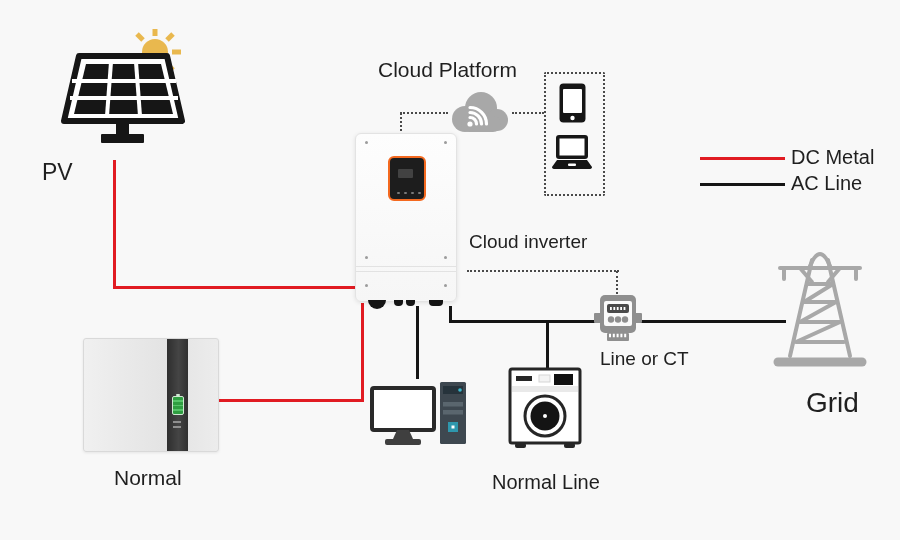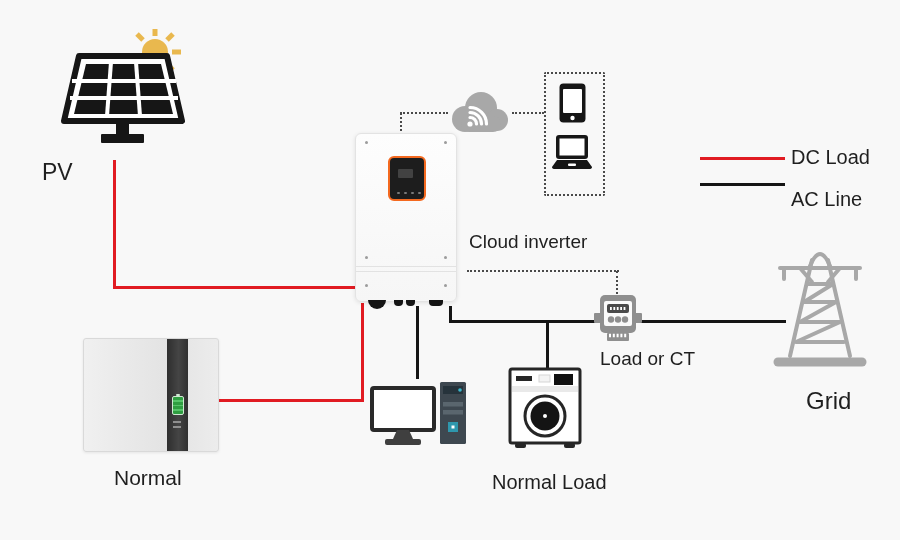--- a/index.html
+++ b/index.html
@@ -119,20 +119,21 @@
     </div>
     <div class="inv-seam" style="top:132px;"></div>
     <div class="inv-seam" style="top:137px;"></div>
     <div class="port" style="left:12px;top:166px;width:18px;height:9px;border-radius:0 0 9px 9px;"></div>
     <div class="port" style="left:38px;top:166px;width:9px;height:6px;border-radius:0 0 4px 4px;"></div>
     <div class="port" style="left:50px;top:166px;width:9px;height:6px;border-radius:0 0 4px 4px;"></div>
     <div class="port" style="left:73px;top:166px;width:14px;height:6px;border-radius:0 0 4px 4px;"></div>
   </div>
   <div class="label" style="left:469px;top:231px;font-size:19px;">Cloud inverter</div>
 
+  <div class="label" style="left:378px;top:58px;font-size:21px;">Cloud Platform</div>
   <svg class="abs" style="left:446px;top:86px;" width="68" height="52" viewBox="0 0 68 52">
     <circle class="fill-gray" cx="19" cy="33" r="13"></circle>
     <circle class="fill-gray" cx="35" cy="22" r="16"></circle>
     <circle class="fill-gray" cx="51" cy="34" r="11"></circle>
     <rect class="fill-gray" x="15" y="30" width="40" height="16" rx="8"></rect>
     <g>
       <g stroke="#ffffff" stroke-width="3.2" fill="none" stroke-linecap="round">
         <path d="M 24,31.5 A 6.5 6.5 0 0 1 30.5,38"></path>
         <path d="M 24,26.5 A 11.5 11.5 0 0 1 35.5,38"></path>
         <path d="M 24,21.5 A 16.5 16.5 0 0 1 40.5,38"></path>
@@ -160,37 +161,37 @@
     <rect class="fill-meter" x="6" y="2" width="36" height="38" rx="5"></rect>
     <rect x="10" y="8" width="28" height="25" rx="2" fill="#fafafa"></rect>
     <rect x="13" y="11" width="22" height="9" rx="2" fill="#4a4a4a"></rect>
     <line x1="16" y1="15.5" x2="33" y2="15.5" stroke="#ffffff" stroke-width="3" stroke-dasharray="1.8 1.6"></line>
     <circle class="fill-meter" cx="17" cy="26.5" r="3.2"></circle>
     <circle class="fill-meter" cx="24" cy="26.5" r="3.2"></circle>
     <circle class="fill-meter" cx="31" cy="26.5" r="3.2"></circle>
     <rect class="fill-meter" x="13" y="40" width="22" height="8" rx="1"></rect>
     <line x1="15" y1="42.5" x2="33" y2="42.5" stroke="#ffffff" stroke-width="3.5" stroke-dasharray="2 1.8"></line>
   </svg>
-  <div class="label" style="left:600px;top:348px;font-size:19px;">Load or CT</div>
+  <div class="label" style="left:600px;top:348px;font-size:19px;">Line or CT</div>
 
   <svg class="abs" style="left:770px;top:238px;" width="100" height="132" viewBox="0 0 100 132">
     <g class="stroke-gray" stroke-width="4" stroke-linecap="round" stroke-linejoin="round">
       <path d="M 40,28 Q 50,4 60,28"></path>
       <line x1="10" y1="30" x2="90" y2="30"></line>
       <line x1="14" y1="30" x2="14" y2="41"></line>
       <line x1="86" y1="30" x2="86" y2="41"></line>
       <line x1="30" y1="30" x2="42" y2="44"></line>
       <line x1="70" y1="30" x2="58" y2="44"></line>
       <line x1="42" y1="22" x2="20" y2="118"></line>
       <line x1="58" y1="22" x2="80" y2="118"></line>
       <polyline points="37,46 63,46 34,64 66,64 30,84 70,84 26,104 74,104"></polyline>
     </g>
     <line x1="8" y1="124" x2="92" y2="124" class="stroke-gray" stroke-width="9" stroke-linecap="round"></line>
   </svg>
-  <div class="label" style="left:806px;top:387px;font-size:24px;">Grid</div>
+  <div class="label" style="left:806px;top:387px;font-size:28px;">Grid</div>
 
   <svg class="abs" style="left:370px;top:378px;" width="102" height="82" viewBox="0 0 102 82">
     <rect x="70" y="4" width="26" height="62" rx="1.5" fill="#3e4850"></rect>
     <rect x="73" y="8" width="20" height="8" fill="#26333b"></rect>
     <circle cx="90" cy="12" r="1.8" fill="#39b7cd"></circle>
     <rect x="73" y="24" width="20" height="4.5" fill="#5a666e"></rect>
     <rect x="73" y="32" width="20" height="4.5" fill="#5a666e"></rect>
     <rect x="78" y="44" width="10" height="10" fill="#2e97ad"></rect>
     <rect x="81.5" y="47.5" width="3" height="3" fill="#ffffff"></rect>
     <rect x="2" y="10" width="62" height="42" rx="2" fill="#ffffff" stroke="#2a2a2a" stroke-width="4"></rect>
@@ -203,29 +204,29 @@
     <rect x="9" y="9" width="16" height="5" fill="#262626"></rect>
     <rect x="32" y="8" width="11" height="7" fill="#f4f4f4" stroke="#d5d5d5" stroke-width="1"></rect>
     <rect x="47" y="7" width="19" height="11" fill="#101010"></rect>
     <rect x="5" y="19" width="66" height="6" fill="#e9e9e9"></rect>
     <circle cx="38" cy="49" r="20" fill="#ffffff" stroke="#262626" stroke-width="3"></circle>
     <circle cx="38" cy="49" r="14.5" fill="#141414"></circle>
     <circle cx="38" cy="49" r="2" fill="#ffffff"></circle>
     <rect x="8" y="76" width="11" height="5" rx="2" fill="#262626"></rect>
     <rect x="57" y="76" width="11" height="5" rx="2" fill="#262626"></rect>
   </svg>
-  <div class="label" style="left:492px;top:471px;font-size:20px;">Normal Load</div>
+  <div class="label" style="left:492px;top:471px;font-size:20px;">Normal Line</div>
 
   <div class="battery">
     <div class="battery-strip">
       <div class="batt-led"></div>
       <div class="batt-dash" style="top:82px;"></div>
       <div class="batt-dash" style="top:87px;"></div>
     </div>
   </div>
   <div class="label" style="left:114px;top:466px;font-size:21px;">Normal</div>
 
   <div class="dc" style="left:700px;top:157px;width:85px;height:3px;"></div>
-  <div class="label" style="left:791px;top:146px;font-size:20px;">DC Load</div>
+  <div class="label" style="left:791px;top:146px;font-size:20px;">DC Metal</div>
   <div class="ac" style="left:700px;top:183px;width:85px;height:3px;"></div>
-  <div class="label" style="left:791px;top:172px;font-size:20px;margin-top:16px;">AC Line</div>
+  <div class="label" style="left:791px;top:172px;font-size:20px;">AC Line</div>
 
 </div>
 
 </body></html>

